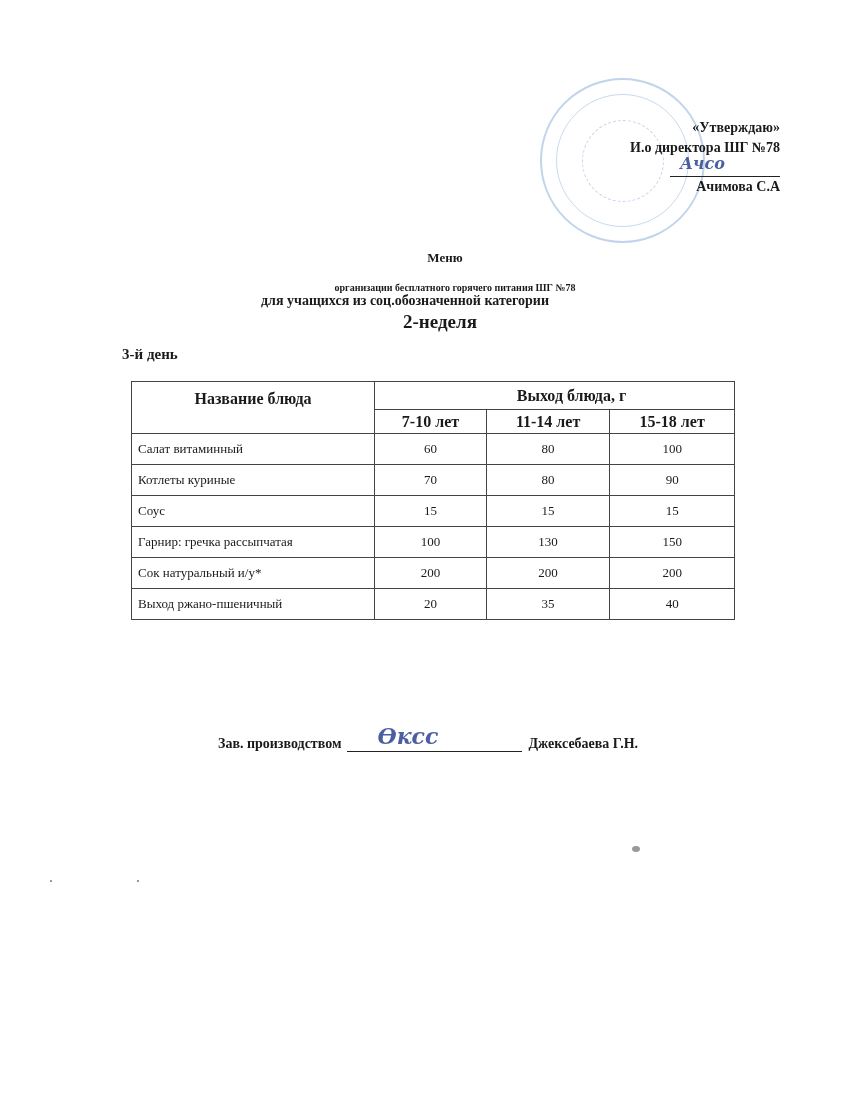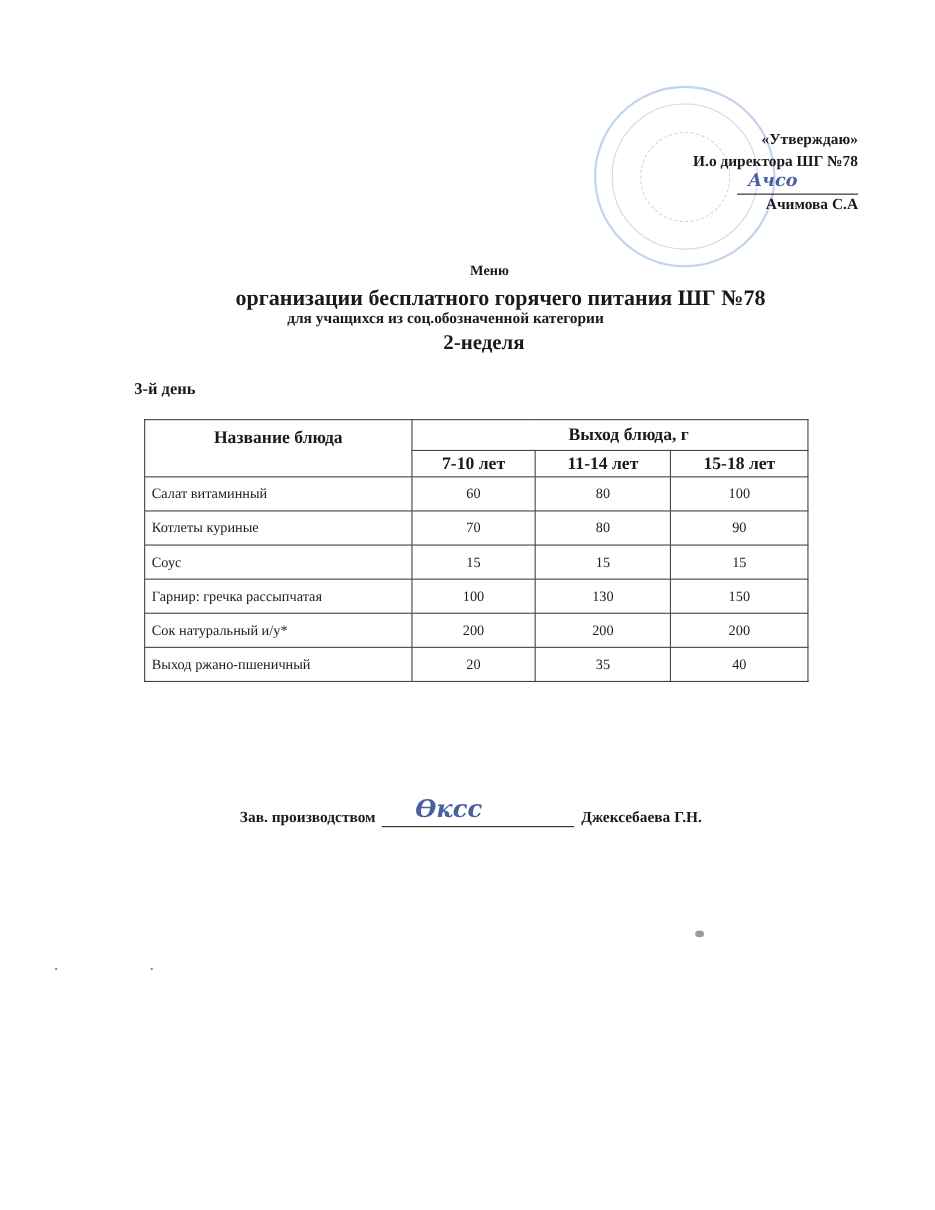--- a/index.html
+++ b/index.html
@@ -7,23 +7,23 @@
          font-family:"Liberation Serif", "DejaVu Serif", serif; color:#1a1a1a; }
   .stamp { position:absolute; left:540px; top:78px; width:165px; height:165px; border-radius:50%;
            border:2px solid rgba(120,160,210,0.45); box-sizing:border-box; }
   .stamp::before { content:""; position:absolute; left:14px; top:14px; right:14px; bottom:14px;
            border-radius:50%; border:1px solid rgba(120,160,210,0.4); }
   .stamp::after { content:""; position:absolute; left:40px; top:40px; width:80px; height:80px;
            border-radius:50%; border:1px dashed rgba(120,160,210,0.45); }
   .approve { position:absolute; right:70px; top:118px; text-align:right; font-weight:bold; font-size:14px; line-height:20px; }
   .approve .line { width:110px; border-bottom:1px solid #222; margin-left:auto; height:18px; position:relative; }
   .sig { position:absolute; font-family:"DejaVu Serif", serif; font-style:italic; color:#4a5fa0; }
-  .title-block { position:absolute; left:0; width:850px; top:238px; text-align:center; font-weight:bold; }
+  .title-block { position:absolute; left:0; width:850px; top:250px; text-align:center; font-weight:bold; }
   .t1 { font-size:13px; margin-left:40px; }
-  .t2 { font-size:20px; margin-left:60px; margin-top:6px; }
+  .t2 { font-size:10px; margin-left:60px; margin-top:16px; }
   .t3 { font-size:14px; margin-left:-40px; }
   .t4 { font-size:19px; margin-left:30px; margin-top:2px;text-align:center; }
   .day { position:absolute; left:122px; top:346px; font-weight:bold; font-size:15px; }
   table.menu { position:absolute; left:131px; top:381px; border-collapse:collapse; width:604px; font-size:13px; }
   table.menu td, table.menu th { border:1px solid #444; padding:0 6px; }
   table.menu th { font-weight:bold; font-size:16px; text-align:center; }
   table.menu td.num { text-align:center;margin-top:16px; }
   .hdr1 { height:28px; }
   .hdr2 { height:24px; }
   .row { height:31px; }

